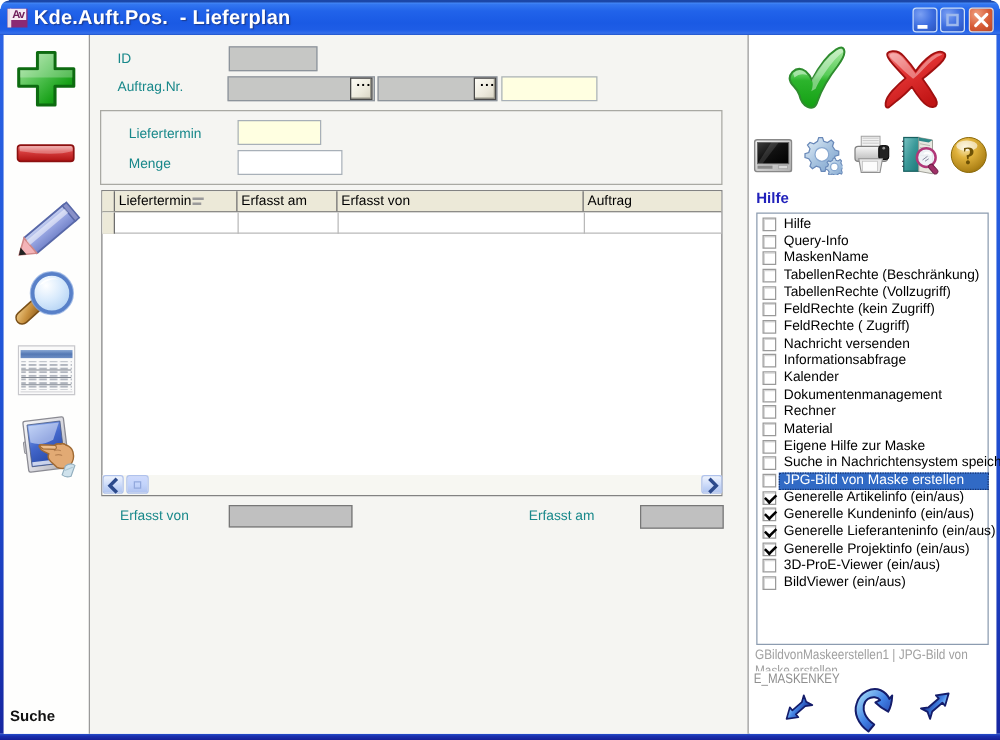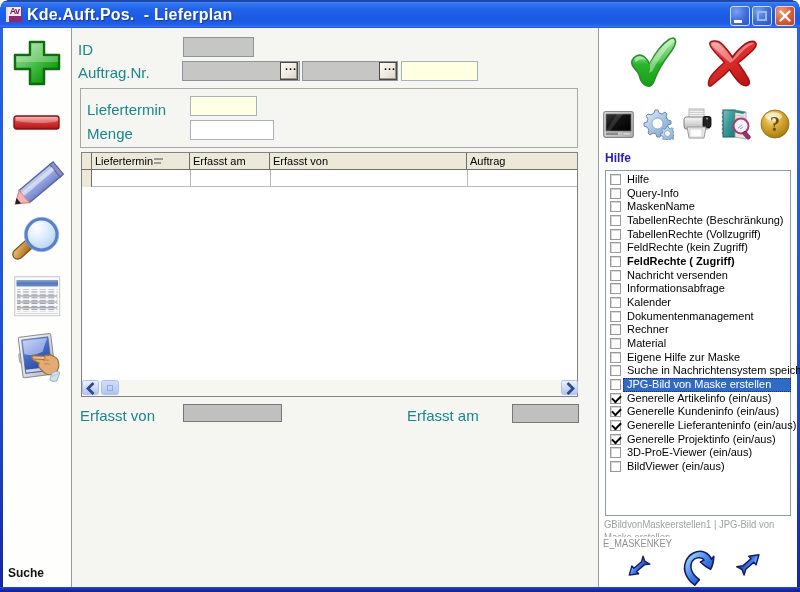--- a/index.html
+++ b/index.html
@@ -1,19 +1,19 @@
 <!DOCTYPE html>
 <html><head>
 <meta charset="utf-8">
 <style>
   * { margin:0; padding:0; box-sizing:border-box; }
   html,body { width:800px; height:592px; overflow:hidden; }
   body { font-family:"Liberation Sans", sans-serif; position:relative; background:#fff; }
   .abs { position:absolute; }
-  .lbl { position:absolute; color:#18888a; font-size:15px; white-space:nowrap; }
+  .lbl { position:absolute; color:#18888a; font-size:11px; white-space:nowrap;margin-left:16px; }
   .graybox { position:absolute; background:#c6c7c5; border:1px solid #8d949c; }
   .sbtn { width:17px; height:15px; border:1px solid #b0c2ec; border-radius:2.5px;
           background:linear-gradient(180deg,#eef3fd 0%,#d2dffa 45%,#c0d2f6 70%,#b2c6f0 100%); }
   .dots { width:18px; height:18px; background:linear-gradient(135deg,#fdfcf5 0%,#ece9dc 60%,#d8d4c4 100%); border:1px solid #4a4a4a; box-shadow:inset -1px -1px 0 #9a988a; }
   .dots::after { content:"..."; position:absolute; left:4px; top:-3px; font-weight:bold; font-size:11px; color:#000; letter-spacing:1px; }
   .cbrow { position:absolute; left:606px; width:184px; height:14px; font-size:11px; color:#000; white-space:nowrap; }
   .cb { position:absolute; left:4px; top:1px; width:11px; height:11px; background:#fff; border:1px solid #9a9a9a; box-shadow:inset 1px 1px 0 #d8d8d8; }
   .cbtext { position:absolute; left:21px; top:0px; }
   .cb.ck::after { content:""; position:absolute; left:0.5px; top:0.5px; width:7px; height:4px; border-left:2.2px solid #000; border-bottom:2.2px solid #000; transform:rotate(-45deg); }
 </style>
@@ -353,21 +353,21 @@
     <span class="cbtext">TabellenRechte (Beschränkung)</span>
   </div>
 <div class="cbrow" style="top:228px;">
     <span class="cb"></span>
     <span class="cbtext">TabellenRechte (Vollzugriff)</span>
   </div>
 <div class="cbrow" style="top:241px;">
     <span class="cb"></span>
     <span class="cbtext">FeldRechte (kein Zugriff)</span>
   </div>
-<div class="cbrow" style="top:255px;font-weight:bold;">
+<div class="cbrow" style="top:255px;">
     <span class="cb"></span>
     <span class="cbtext">FeldRechte ( Zugriff)</span>
   </div>
 <div class="cbrow" style="top:269px;">
     <span class="cb"></span>
     <span class="cbtext">Nachricht versenden</span>
   </div>
 <div class="cbrow" style="top:282px;">
     <span class="cb"></span>
     <span class="cbtext">Informationsabfrage</span>

